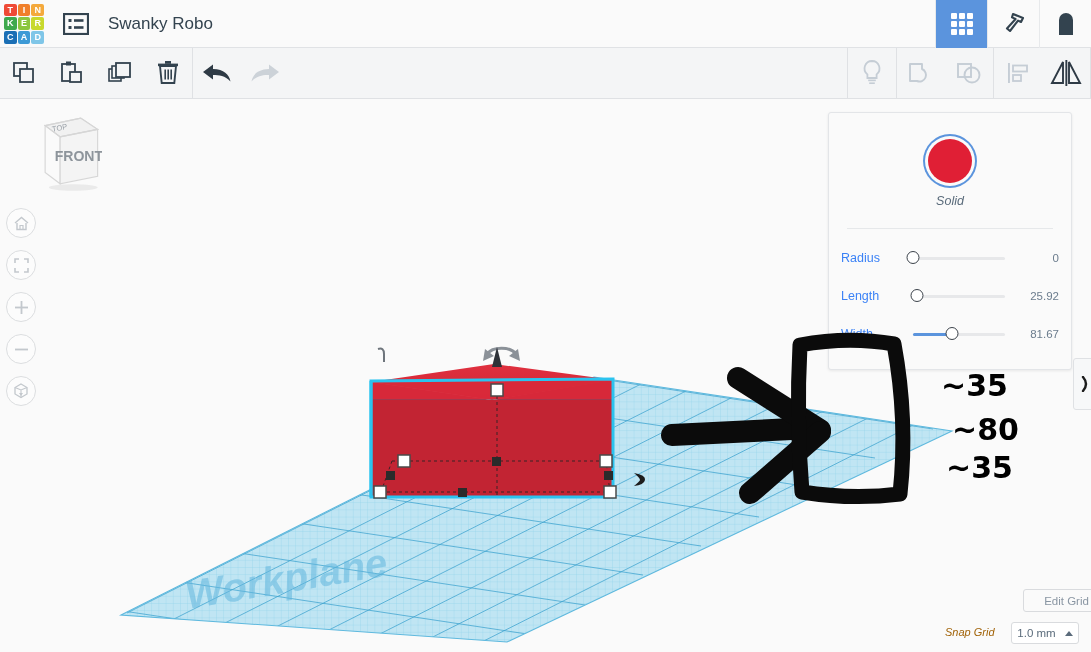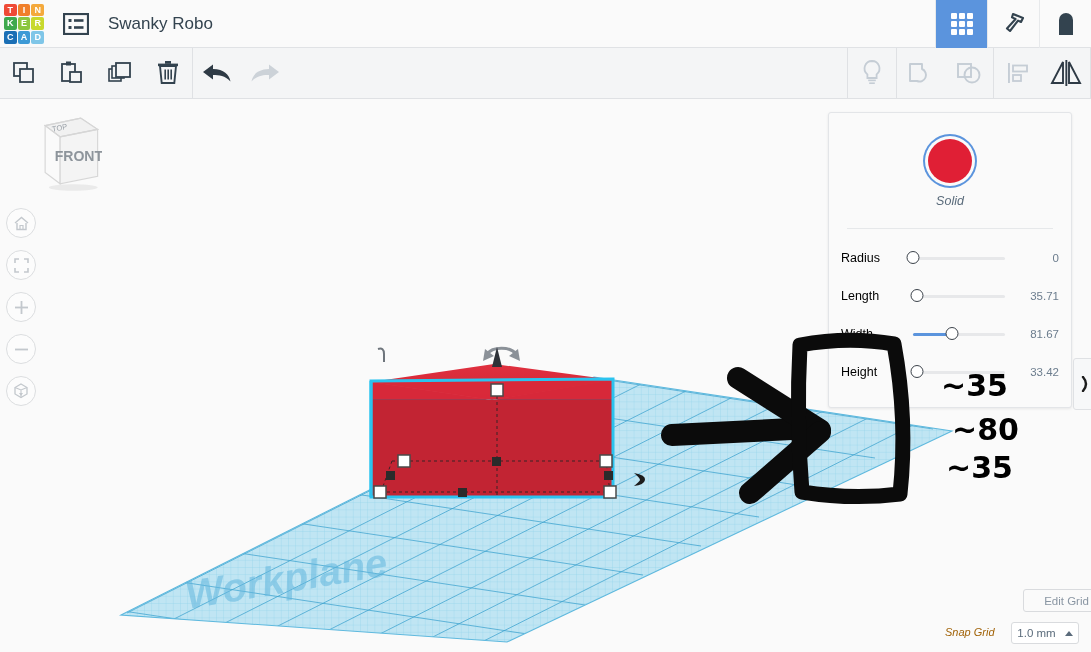--- a/index.html
+++ b/index.html
@@ -93,21 +93,21 @@
   .swatch.solid { background: #e01f35; box-shadow: 0 0 0 3px #fafafa, 0 0 0 5px #5b94dd; }
   .swatch.hole {
     background: repeating-linear-gradient(135deg, #b8b8b8 0 5px, #d4d4d4 5px 10px);
     box-shadow: 0 0 0 3px #fafafa, 0 0 0 4px #e8e8e8;
   }
   .swatch-label { margin-top: 11px; font-size: 12.5px; color: #5a6b7b; font-style: italic; }
   .panel-divider { height: 1px; background: #e6e8ea; margin: 10px 18px 4px 18px; }
 
   .slider-rows { padding: 6px 0 16px 0; }
   .srow { display: flex; align-items: center; height: 38px; padding: 0 12px 0 12px; }
-  .srow .slabel { width: 72px; font-size: 12.5px; color: #000000; }
+  .srow .slabel { width: 72px; font-size: 12.5px; color: #3b82f6; }
   .strack {
     position: relative; width: 92px; height: 3px; background: #e7e8ea; border-radius: 2px;
   }
   .sfill { position: absolute; left: 0; top: 0; height: 3px; background: #5b94dd; border-radius: 2px; }
   .sknob {
     position: absolute; top: -5.5px; width: 13px; height: 13px; border-radius: 50%;
     background: #fff; border: 1.5px solid #3b424a; transform: translateX(-50%);
   }
   .sval { margin-left: auto; font-size: 11.5px; color: #6b7c8d; width: 40px; text-align: right; }
 
@@ -440,40 +440,32 @@
         <div class="sval">0</div>
       </div>
 
 
       <div class="srow">
         <div class="slabel">Length</div>
         <div class="strack">
           <div class="sfill" style="width:4%"></div>
           <div class="sknob" style="left:4%"></div>
         </div>
-        <div class="sval">35.71</div>
+        <div class="sval">25.92</div>
       </div>
 
       <div class="srow">
         <div class="slabel">Width</div>
         <div class="strack">
           <div class="sfill" style="width:42%"></div>
           <div class="sknob" style="left:42%"></div>
         </div>
         <div class="sval">81.67</div>
       </div>
 
-      <div class="srow">
-        <div class="slabel">Height</div>
-        <div class="strack">
-          <div class="sfill" style="width:4%"></div>
-          <div class="sknob" style="left:4%"></div>
-        </div>
-        <div class="sval">33.42</div>
-      </div>
     </div>
   </div>
 
   <div class="right-tab">
     <svg width="10" height="16" viewBox="0 0 10 16">
       <path d="M2 1 Q8 8 2 15" fill="none" stroke="#1c1c1c" stroke-width="2.4" stroke-linecap="round"></path>
     </svg>
   </div>
 
   <div class="edit-grid-btn">Edit Grid</div>

